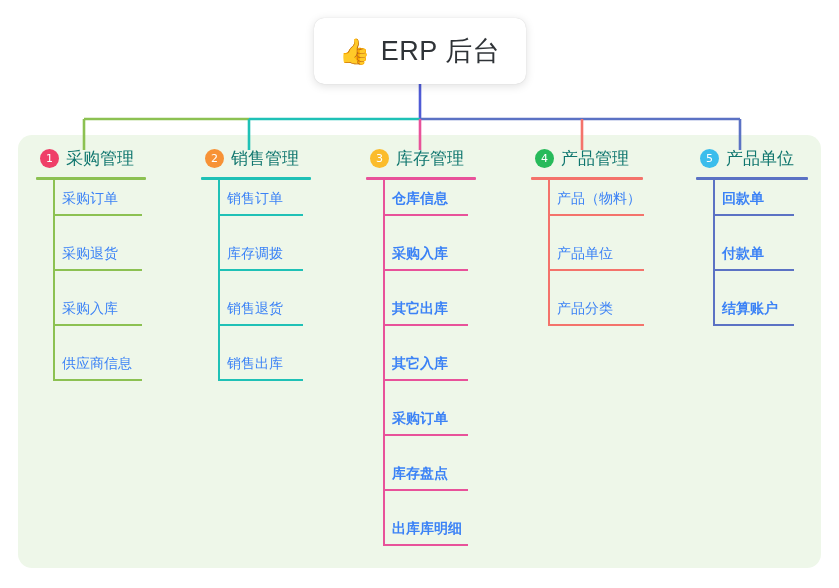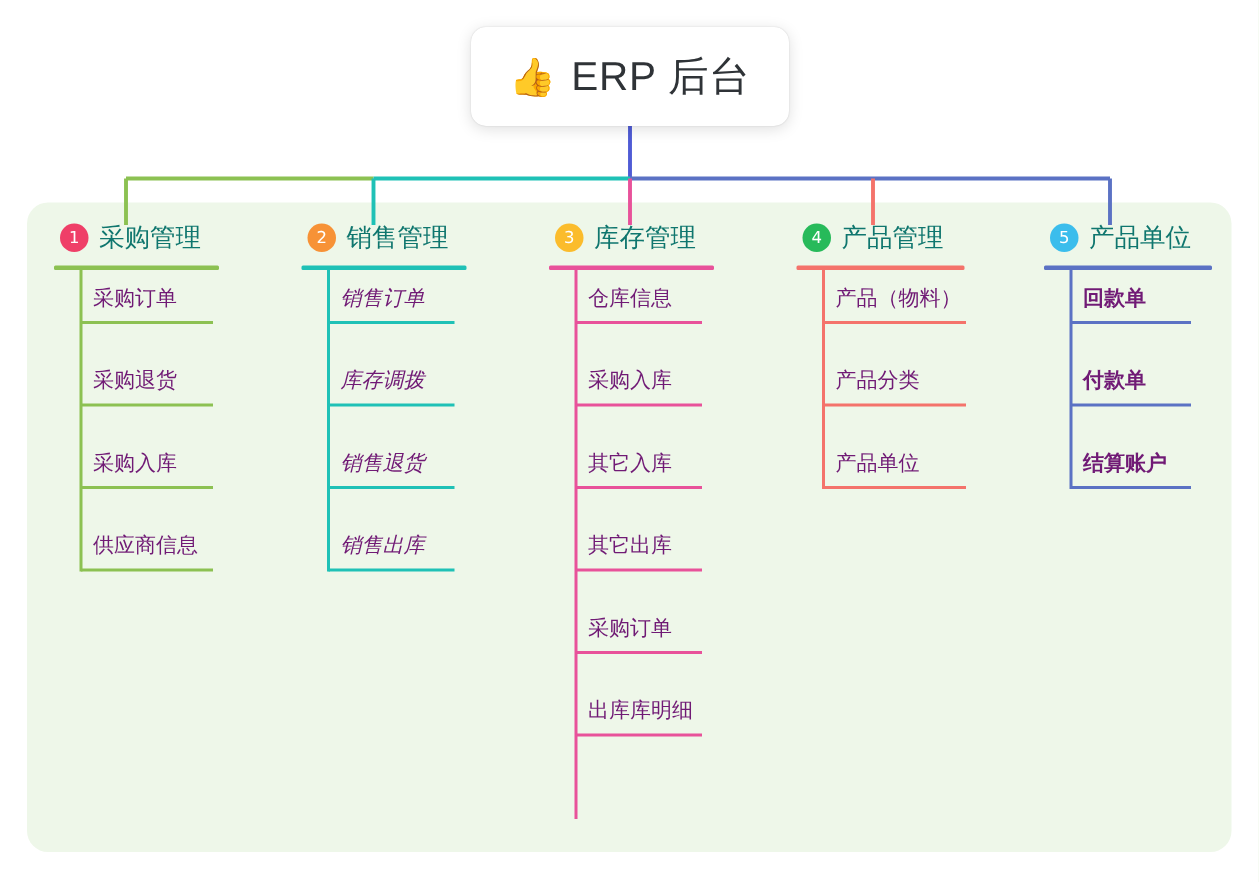--- a/index.html
+++ b/index.html
@@ -40,21 +40,21 @@
     width:19px;height:19px;border-radius:50%;
     color:#fff;font-size:11px;line-height:19px;text-align:center;
     flex:none;font-family:"DejaVu Sans",sans-serif;
   }
   .col-title{font-size:17px;color:#0f766e;white-space:nowrap;}
   .head-rule{height:3px;margin-top:6px;border-radius:1px;}
 
   .leaf{position:relative;height:55px;}
   .leaf-label{
     position:absolute;left:26px;top:10px;
-    font-size:14px;color:#701a75;white-space:nowrap;
+    font-size:14px;color:#3b82f6;white-space:nowrap;
   }
   .leaf-rule{position:absolute;left:18px;bottom:19px;height:2px;}
   .spine{position:absolute;left:17px;top:0;width:2px;}
 </style>
 </head>
 <body>
 
 <div id="mindmap">
 
   <div class="panel"></div>
@@ -102,21 +102,21 @@
             <div class="leaf-rule" style="background: rgb(140, 193, 82); width: 88px;"></div>
           </div>
         </div>
       </div>
       <div class="col" style="left: 201px; width: 118px;">
         <div class="col-head">
           <span class="badge" style="background: rgb(247, 146, 54);">2</span>
           <span class="col-title">销售管理</span>
         </div>
         <div class="head-rule" style="background: rgb(31, 193, 182); width: 110px;"></div>
-        <div style="position: relative; font-style: italic;">
+        <div style="position: relative;">
           <div class="spine" style="background: rgb(31, 193, 182); height: 201px;"></div>
           <div class="leaf">
             <span class="leaf-label">销售订单</span>
             <div class="leaf-rule" style="background: rgb(31, 193, 182); width: 84px;"></div>
           </div>
           <div class="leaf">
             <span class="leaf-label">库存调拨</span>
             <div class="leaf-rule" style="background: rgb(31, 193, 182); width: 84px;"></div>
           </div>
           <div class="leaf">
@@ -128,40 +128,44 @@
             <div class="leaf-rule" style="background: rgb(31, 193, 182); width: 84px;"></div>
           </div>
         </div>
       </div>
       <div class="col" style="left: 366px; width: 118px;">
         <div class="col-head">
           <span class="badge" style="background: rgb(251, 188, 44);">3</span>
           <span class="col-title">库存管理</span>
         </div>
         <div class="head-rule" style="background: rgb(232, 82, 154); width: 110px;"></div>
-        <div style="position: relative;">
+        <div style="position: relative; font-weight: bold;">
           <div class="spine" style="background: rgb(232, 82, 154); height: 366px;"></div>
           <div class="leaf">
             <span class="leaf-label">仓库信息</span>
             <div class="leaf-rule" style="background: rgb(232, 82, 154); width: 84px;"></div>
           </div>
           <div class="leaf">
             <span class="leaf-label">采购入库</span>
             <div class="leaf-rule" style="background: rgb(232, 82, 154); width: 84px;"></div>
           </div>
           <div class="leaf">
+            <span class="leaf-label">其它出库</span>
+            <div class="leaf-rule" style="background: rgb(232, 82, 154); width: 84px;"></div>
+          </div>
+          <div class="leaf">
             <span class="leaf-label">其它入库</span>
             <div class="leaf-rule" style="background: rgb(232, 82, 154); width: 84px;"></div>
           </div>
           <div class="leaf">
-            <span class="leaf-label">其它出库</span>
-            <div class="leaf-rule" style="background: rgb(232, 82, 154); width: 84px;"></div>
-          </div>
-          <div class="leaf">
             <span class="leaf-label">采购订单</span>
+            <div class="leaf-rule" style="background: rgb(232, 82, 154); width: 84px;"></div>
+          </div>
+          <div class="leaf">
+            <span class="leaf-label">库存盘点</span>
             <div class="leaf-rule" style="background: rgb(232, 82, 154); width: 84px;"></div>
           </div>
           <div class="leaf">
             <span class="leaf-label">出库库明细</span>
             <div class="leaf-rule" style="background: rgb(232, 82, 154); width: 84px;"></div>
           </div>
         </div>
       </div>
       <div class="col" style="left: 531px; width: 125px;">
         <div class="col-head">
@@ -169,25 +173,25 @@
           <span class="col-title">产品管理</span>
         </div>
         <div class="head-rule" style="background: rgb(244, 115, 107); width: 112px;"></div>
         <div style="position: relative;">
           <div class="spine" style="background: rgb(244, 115, 107); height: 146px;"></div>
           <div class="leaf">
             <span class="leaf-label">产品（物料）</span>
             <div class="leaf-rule" style="background: rgb(244, 115, 107); width: 95px;"></div>
           </div>
           <div class="leaf">
+            <span class="leaf-label">产品单位</span>
+            <div class="leaf-rule" style="background: rgb(244, 115, 107); width: 95px;"></div>
+          </div>
+          <div class="leaf">
             <span class="leaf-label">产品分类</span>
-            <div class="leaf-rule" style="background: rgb(244, 115, 107); width: 95px;"></div>
-          </div>
-          <div class="leaf">
-            <span class="leaf-label">产品单位</span>
             <div class="leaf-rule" style="background: rgb(244, 115, 107); width: 95px;"></div>
           </div>
         </div>
       </div>
       <div class="col" style="left: 696px; width: 118px;">
         <div class="col-head">
           <span class="badge" style="background: rgb(59, 189, 236);">5</span>
           <span class="col-title">产品单位</span>
         </div>
         <div class="head-rule" style="background: rgb(91, 114, 196); width: 112px;"></div>

